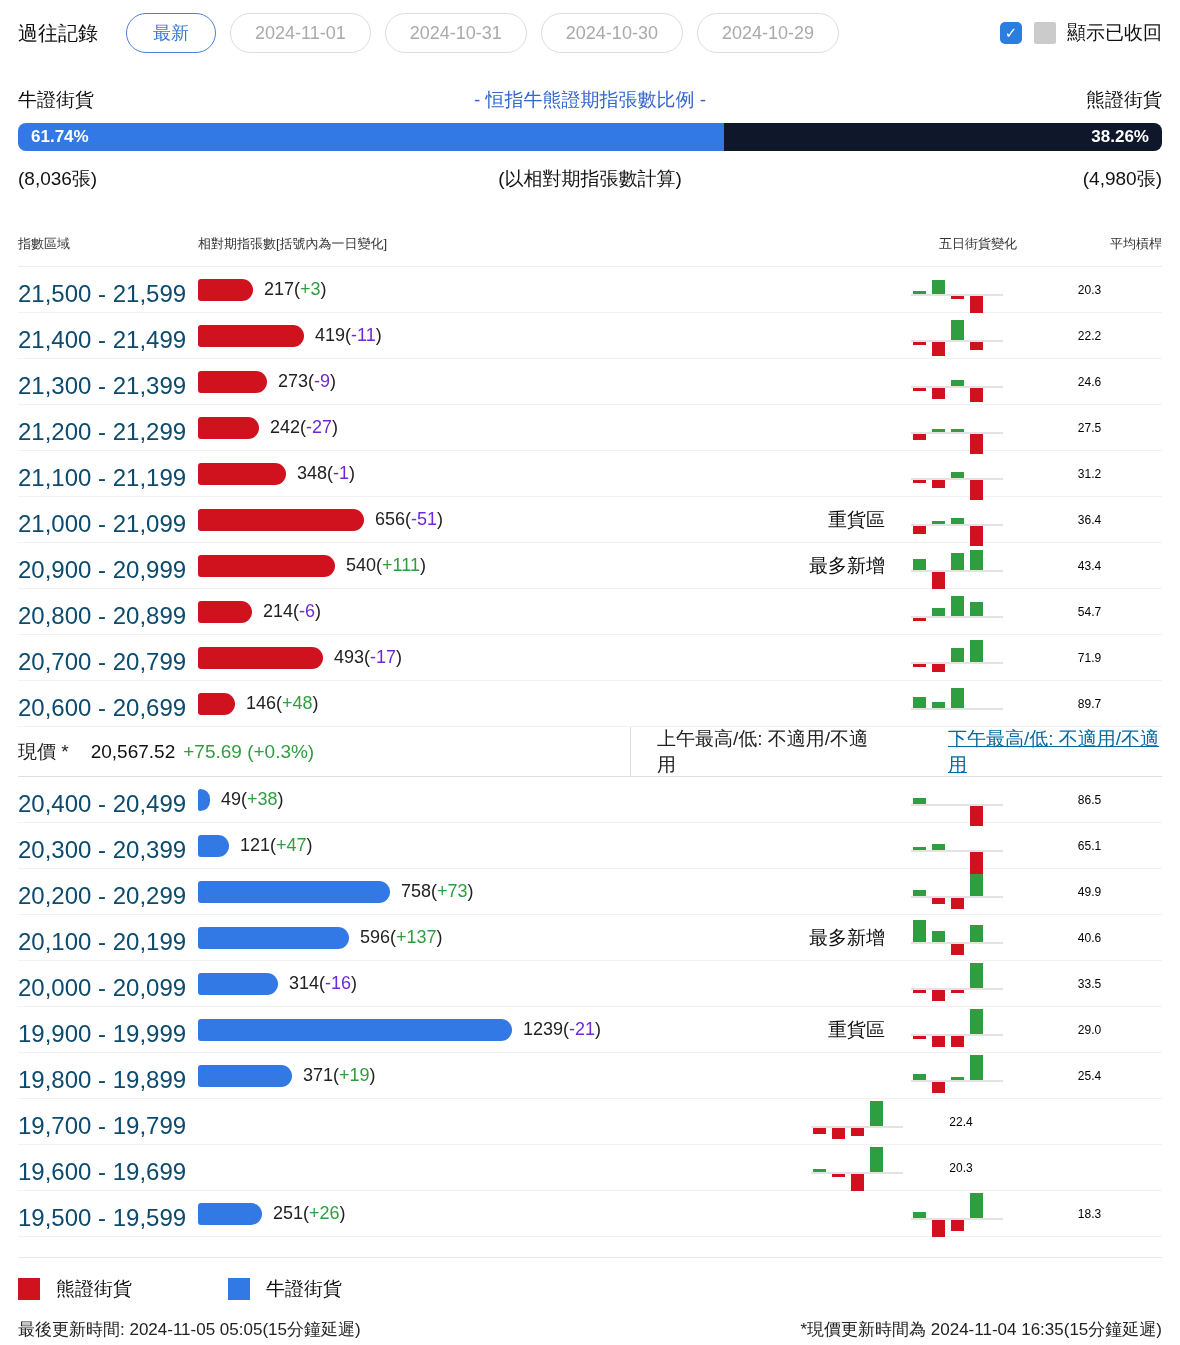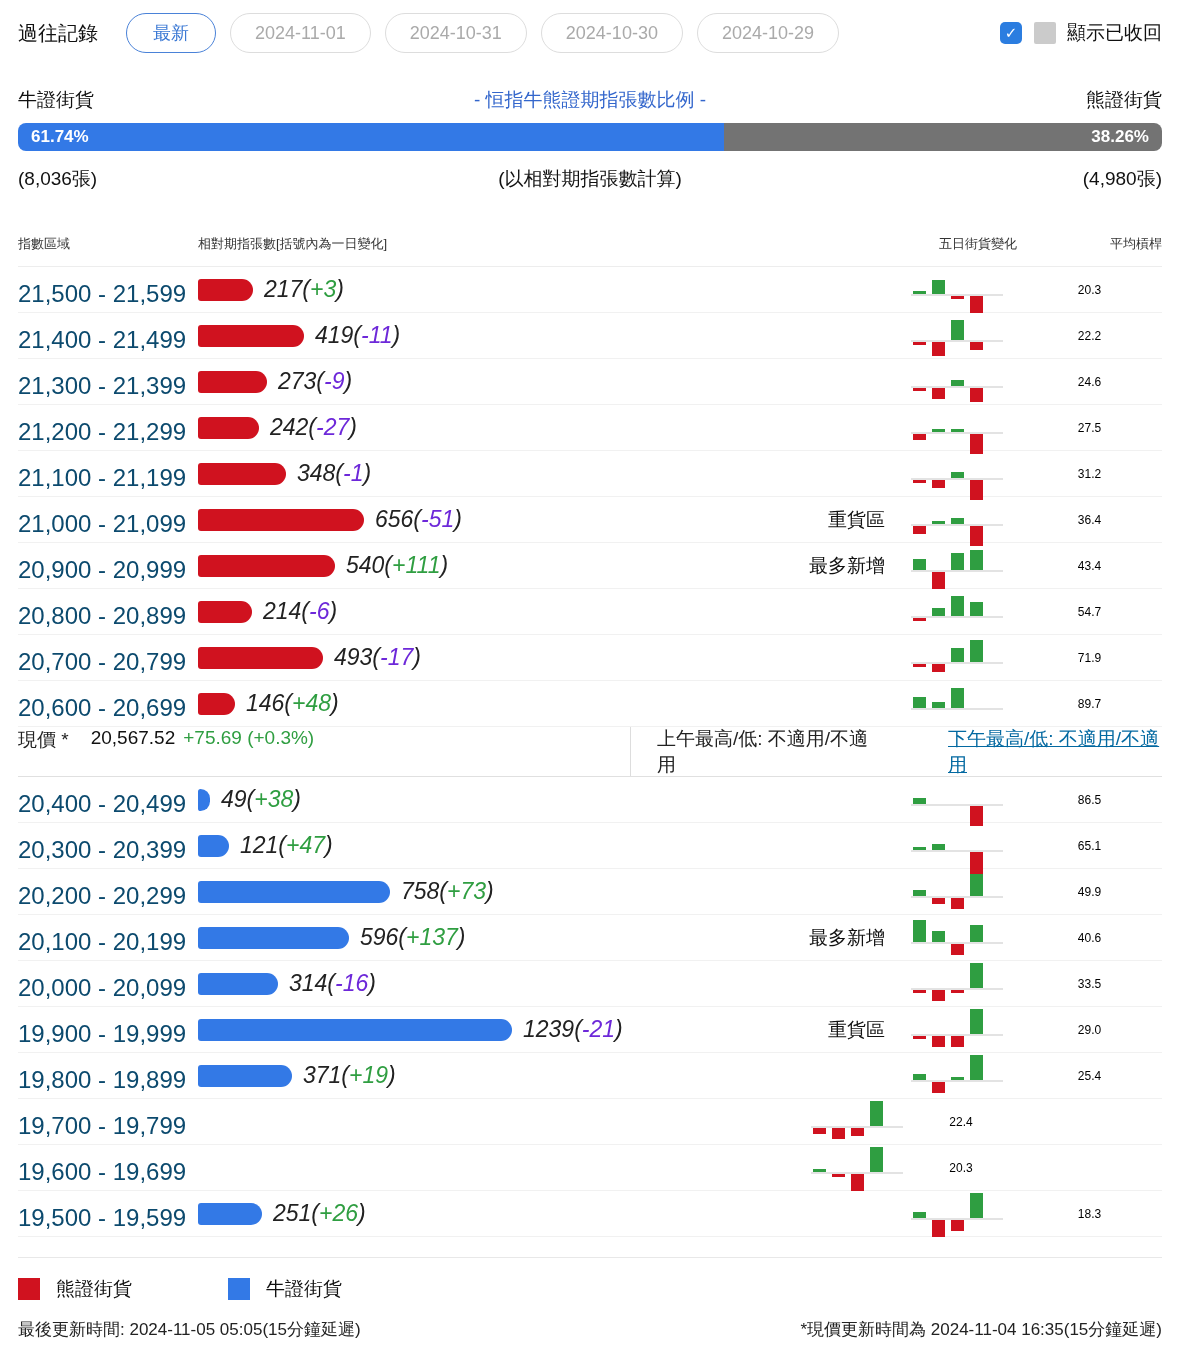--- a/index.html
+++ b/index.html
@@ -44,33 +44,33 @@
            font-size:13px; color:#333; }
   .thead .h-fiveday { grid-column:3 / 5; text-align:right; }
   .thead .h-lev { text-align:right; }
 
   .row { height:46px; border-bottom:1px solid #f1f1f1; }
   .range { font-size:24px; color:#0c4a6e;margin-top:9px; }
   .barcell { display:flex; align-items:center; }
   .vbar { height:22px; border-radius:3px 11px 11px 3px; flex:0 0 auto; }
   .vbar.bear { background:#d0121f; }
   .vbar.bull { background:#3379e6; }
-  .val { font-size:23px; color:#222; margin-left:11px; white-space:nowrap;font-style:italic; }
+  .val { font-size:18px; color:#222; margin-left:11px; white-space:nowrap; }
   .chg.pos { color:#2f9e41; }
   .chg.neg { color:#6d28d9;text-align:right; }
   .tag { font-size:19px; color:#111; text-align:right; padding-right:20px; white-space:nowrap; }
   .spark { position:relative; width:92px; height:44px; margin-left:6px; }
   .spark .base { position:absolute; left:0; right:0; top:26px; height:2px; background:#e3e3e3; }
   .spark i { position:absolute; width:13px; display:block; }
   .lev { font-size:12px; color:#000000; text-align:center; }
 
   
   .cp-row { height:50px; display:flex; align-items:center;
             border-bottom:1px solid #e0e0e0; font-size:19px; }
-  .cp-left { width:612px; display:flex; align-items:flex-start; height:100%; }
+  .cp-left { width:612px; display:flex; align-items:center; height:100%; }
   .cp-label { color:#222; }
   .cp-price { margin-left:22px; color:#111; }
   .cp-chg { margin-left:8px; color:#2f9e41; }
   .cp-right { flex:1; border-left:1px solid #ddd; height:100%;
               display:flex; align-items:center; }
   .cp-am { margin-left:26px; color:#222; }
   .cp-pm { margin-left:77px; color:#0369a1;text-decoration:underline; }
 
   
   .legend-row { margin-top:20px; padding-top:18px; border-top:1px solid #e8e8e8;
@@ -104,21 +104,21 @@
     </div>
   </div>
 
   <div class="ratio-labels">
     <span>牛證街貨</span>
     <span class="mid">- 恒指牛熊證期指張數比例 -</span>
     <span>熊證街貨</span>
   </div>
   <div class="ratio-bar">
     <div class="seg bull" id="seg-bull" style="width: 61.74%; background: rgb(51, 121, 230);">61.74%</div>
-    <div class="seg bear" id="seg-bear" style="width: 38.26%; background: #737373;">38.26%</div>
+    <div class="seg bear" id="seg-bear" style="width: 38.26%; background: #0f172a;">38.26%</div>
   </div>
   <div class="ratio-counts">
     <span>(8,036張)</span>
     <span class="mid">(以相對期指張數計算)</span>
     <span>(4,980張)</span>
   </div>
 
   <div class="grid thead">
     <span>指數區域</span>
     <span>相對期指張數[括號內為一日變化]</span>

